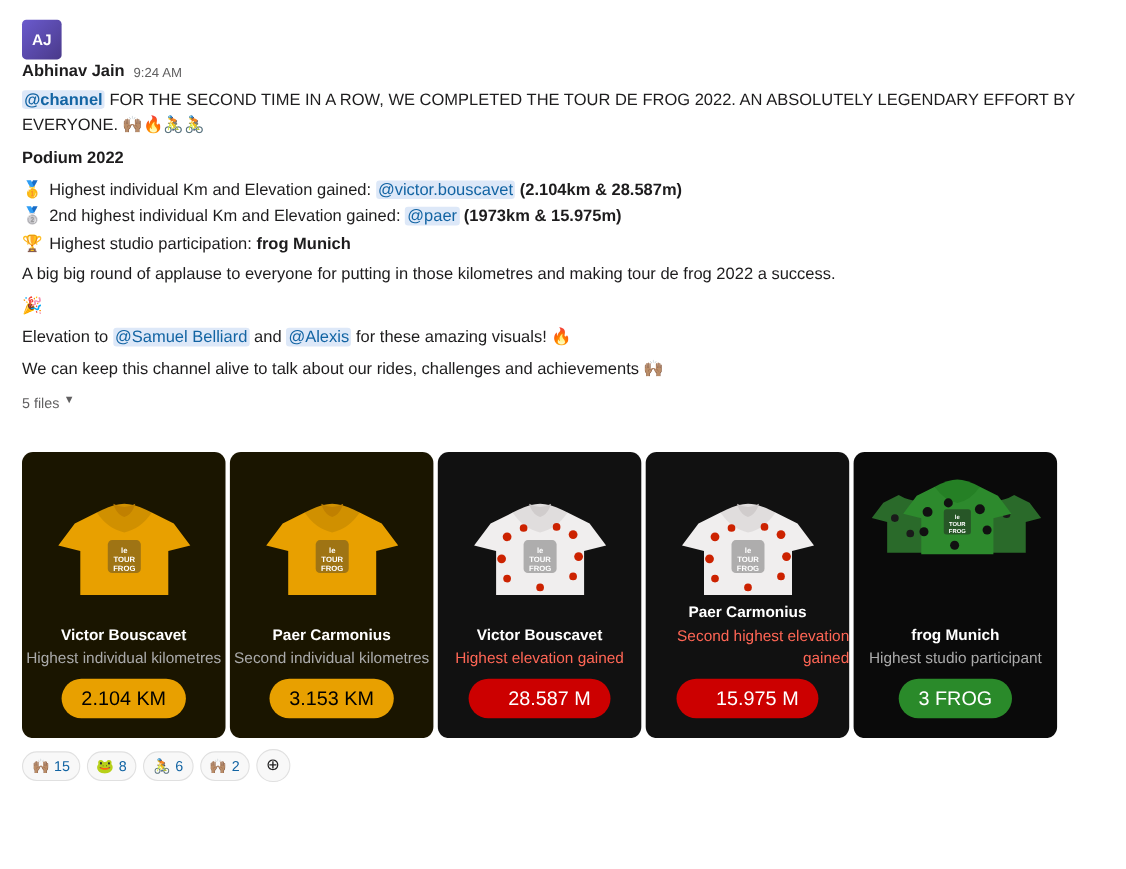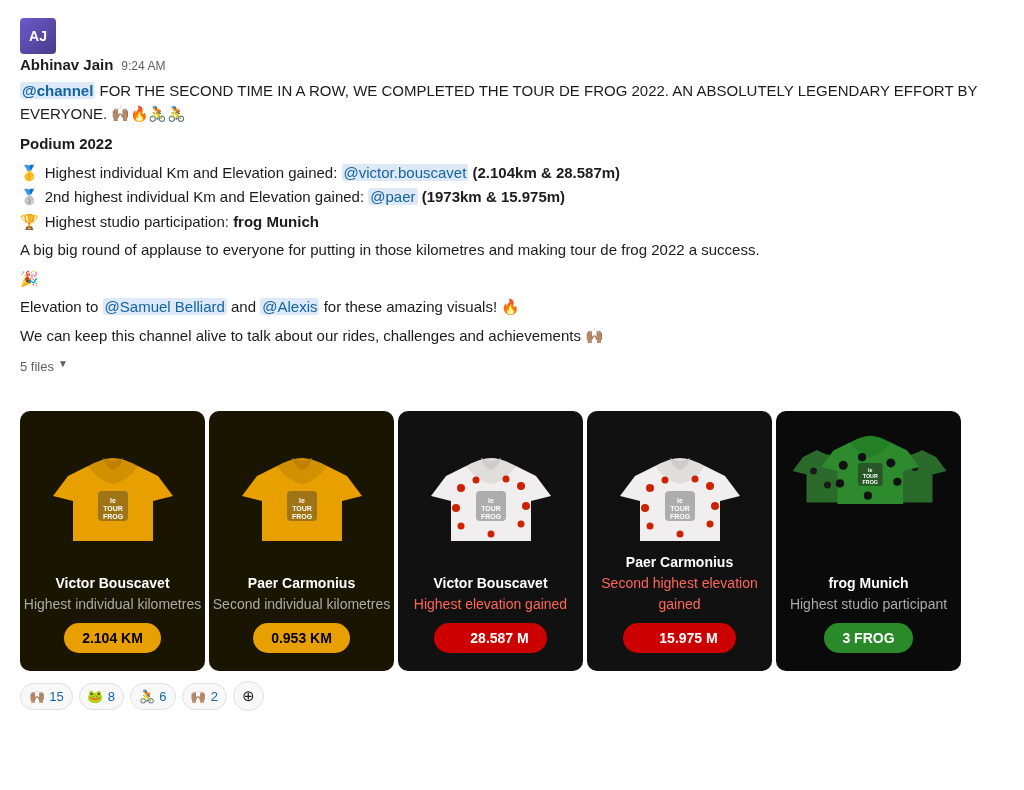--- a/index.html
+++ b/index.html
@@ -132,22 +132,22 @@
       margin-bottom: 2px;
     }
     .card-subtitle {
       color: #aaa;
       font-size: 14px;
       margin-bottom: 8px;
     }
     .card-badge {
       border-radius: 20px;
       padding: 5px 18px;
-      font-size: 14px;
-      font-weight: 700;
+      font-size: 18px;
+      font-weight: 400;
       color: #fff;
       display: inline-block;
     }
     .badge-yellow { background: #e8a000; color: #000; }
     .badge-red { background: #cc0000; padding-left: 36px; }
     .badge-green { background: #2a8a2a; }
     .reactions-row {
       display: flex;
       gap: 6px;
       margin-top: 10px;
@@ -280,21 +280,21 @@
               <path d="M55,12 Q65,18 75,12 Q72,22 65,24 Q58,22 55,12Z" fill="#c08000"></path>
               <rect x="50" y="45" width="30" height="30" rx="4" fill="#333" opacity="0.4"></rect>
               <text x="65" y="57" text-anchor="middle" fill="white" font-size="7" font-weight="bold">le</text>
               <text x="65" y="65" text-anchor="middle" fill="white" font-size="7" font-weight="bold">TOUR</text>
               <text x="65" y="73" text-anchor="middle" fill="white" font-size="7" font-weight="bold">FROG</text>
             </svg>
           </div>
           <div class="card-bottom">
             <div class="card-name">Paer Carmonius</div>
             <div class="card-subtitle">Second individual kilometres</div>
-            <div class="card-badge badge-yellow">0.953 KM</div>
+            <div class="card-badge badge-yellow">3.153 KM</div>
           </div>
         </div>
 
         <div class="card card-white-bg">
           <div class="shirt-wrapper">
             <svg class="shirt-svg" viewBox="0 0 130 110" xmlns="http://www.w3.org/2000/svg">
 
               <path d="M20,30 L5,50 L25,55 L25,95 L105,95 L105,55 L125,50 L110,30 L90,20 Q65,35 40,20 Z" fill="#f0eeee"></path>
               <path d="M40,20 Q55,12 65,12 Q75,12 90,20 Q80,35 65,38 Q50,35 40,20Z" fill="#e0dddd"></path>
               <path d="M55,12 Q65,18 75,12 Q72,22 65,24 Q58,22 55,12Z" fill="#d0cccc"></path>
@@ -338,21 +338,21 @@
               <circle cx="95" cy="78" r="3.5" fill="#cc2200"></circle>
               <circle cx="65" cy="88" r="3.5" fill="#cc2200"></circle>
               <rect x="50" y="45" width="30" height="30" rx="4" fill="#333" opacity="0.35"></rect>
               <text x="65" y="57" text-anchor="middle" fill="white" font-size="7" font-weight="bold">le</text>
               <text x="65" y="65" text-anchor="middle" fill="white" font-size="7" font-weight="bold">TOUR</text>
               <text x="65" y="73" text-anchor="middle" fill="white" font-size="7" font-weight="bold">FROG</text>
             </svg>
           </div>
           <div class="card-bottom">
             <div class="card-name">Paer Carmonius</div>
-            <div class="card-subtitle" style="color:#ff6655;">Second highest elevation gained</div>
+            <div class="card-subtitle" style="color:#ff6655;text-align:right;">Second highest elevation gained</div>
             <div class="card-badge badge-red">15.975 M</div>
           </div>
         </div>
 
         <div class="card" style="background:#0a0a0a;">
           <div class="shirt-wrapper" style="width:160px; height:140px; top:10px;">
 
             <svg viewBox="0 0 160 130" xmlns="http://www.w3.org/2000/svg" style="width:160px;height:130px;">
 
               <g transform="translate(0,10) scale(0.7)">

